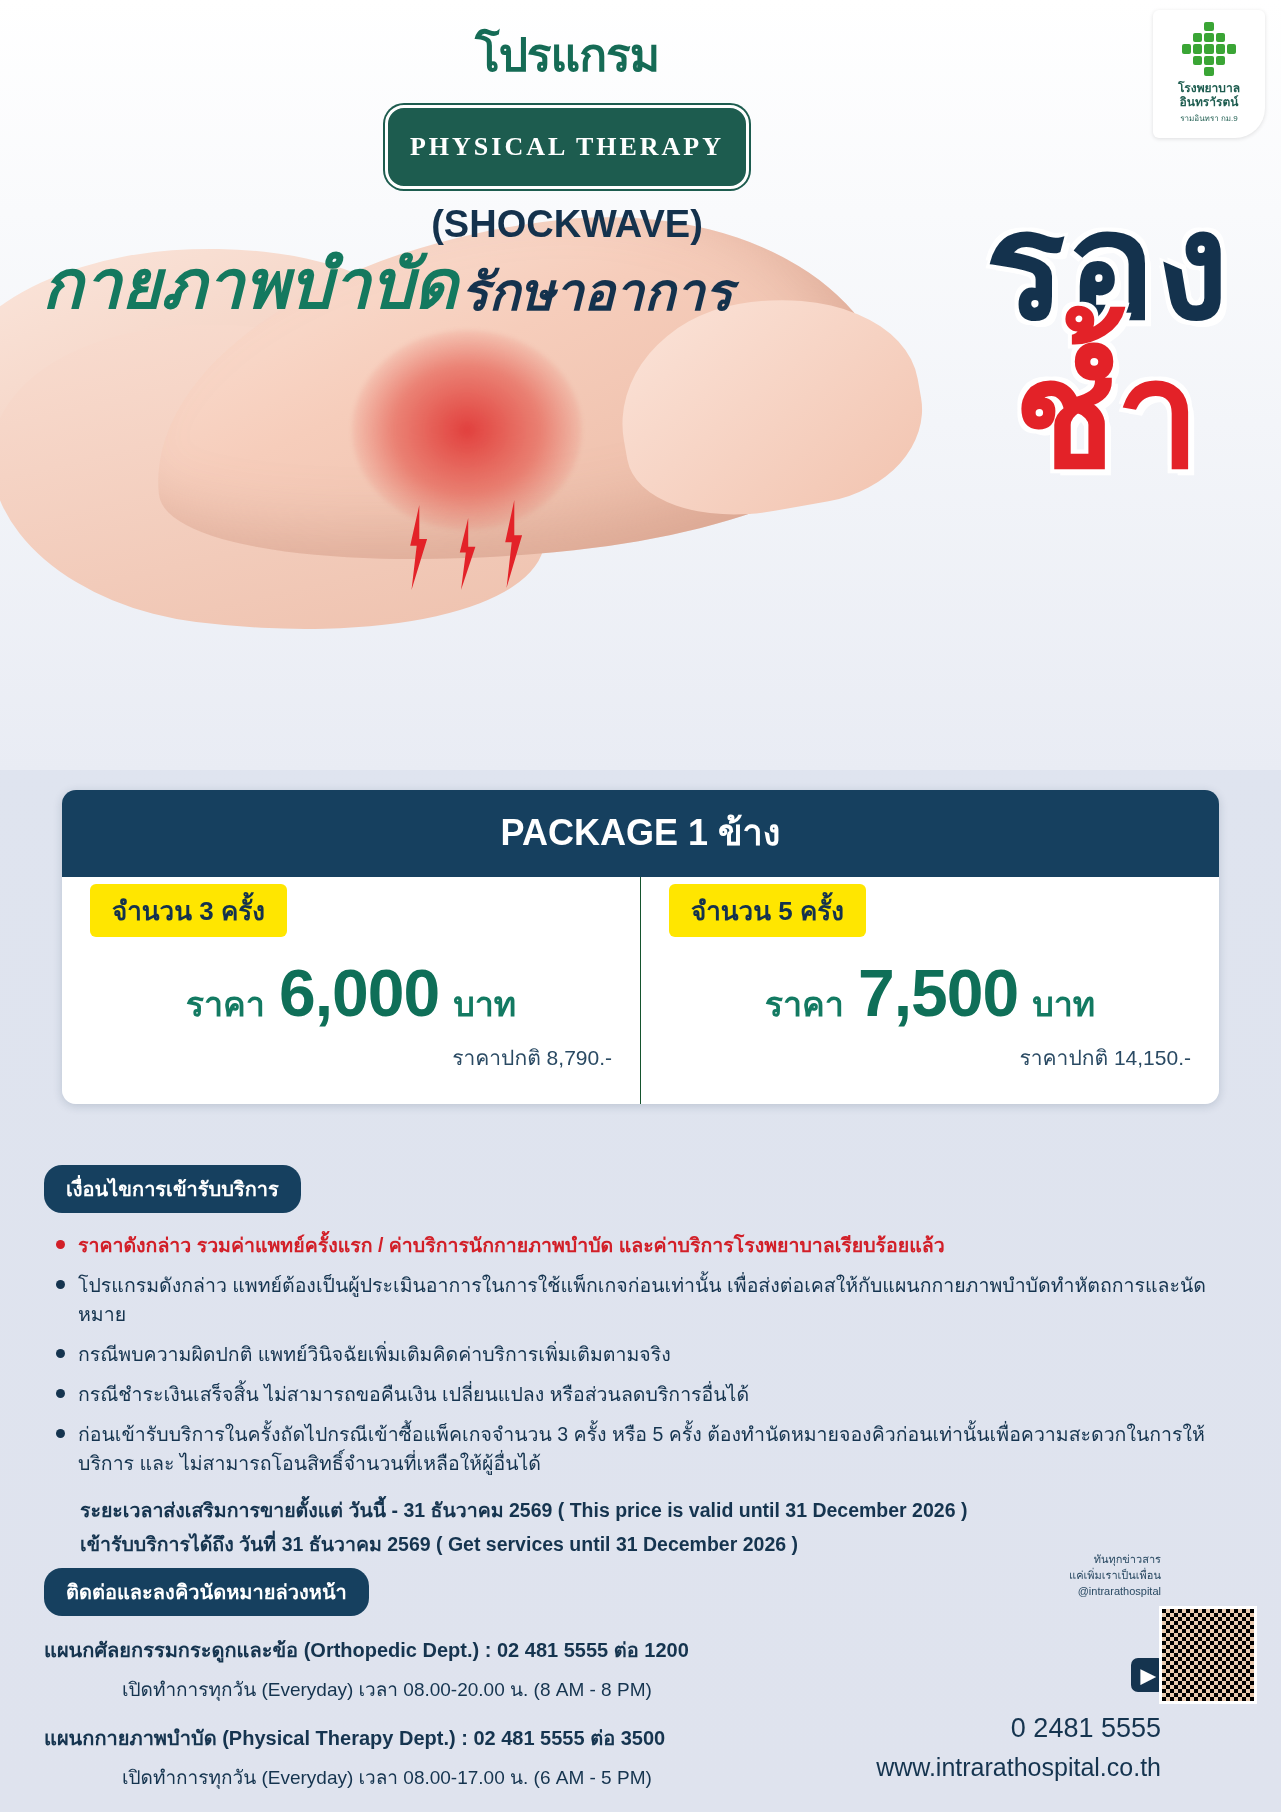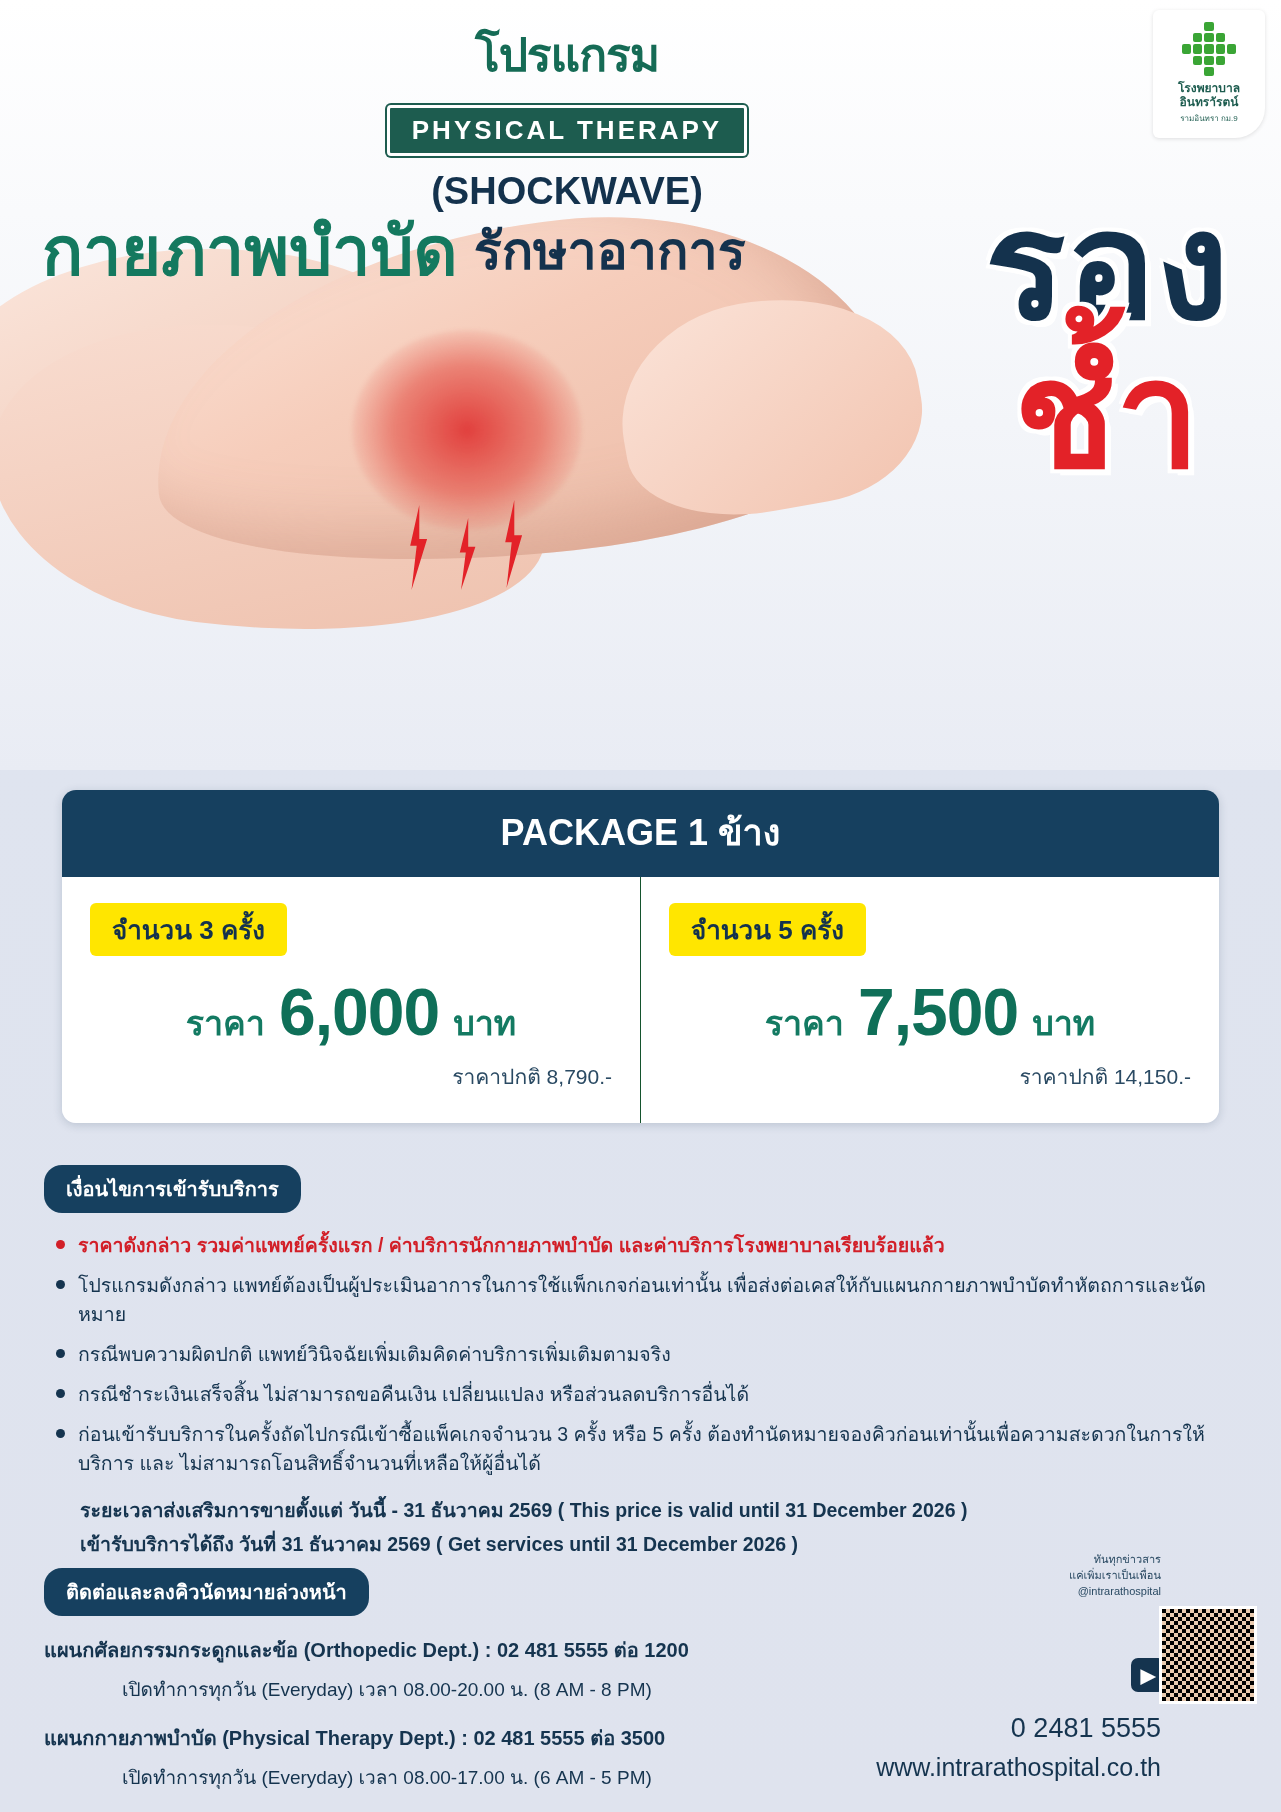--- a/index.html
+++ b/index.html
@@ -50,25 +50,26 @@
   .bolt.b1{left:405px;top:505px;width:26px;height:85px;clip-path:polygon(55% 0,20% 48%,45% 48%,25% 100%,85% 40%,55% 40%);}
   .bolt.b2{left:455px;top:518px;width:24px;height:72px;clip-path:polygon(55% 0,20% 48%,45% 48%,25% 100%,85% 40%,55% 40%);}
   .bolt.b3{left:500px;top:500px;width:26px;height:88px;clip-path:polygon(55% 0,20% 48%,45% 48%,25% 100%,85% 40%,55% 40%);}
 
   
   .headline{position:absolute;left:42px;top:18px;width:1050px;}
   .head-row1{display:flex;align-items:center;gap:14px;flex-direction:column;}
   .kw-thai{font-size:46px;font-weight:bold;color:#156b55;letter-spacing:-1px;}
   .pt-chip{
     background:#1d5c4f;color:#ffffff;font-size:26px;font-weight:bold;letter-spacing:3px;
-    padding:7px 22px;border-radius:4px;border:3px solid #ffffff;
+    padding:24px 22px;border-radius:19px;border:3px solid #ffffff;
     box-shadow:0 0 0 2px #1d5c4f;
+    font-family:Liberation Serif, serif;
   }
   .shock{font-size:38px;font-weight:bold;color:#14324d;}
-  .head-row2{display:flex;align-items:center;gap:16px;margin-top:4px;}
+  .head-row2{display:flex;align-items:flex-end;gap:3px;margin-top:4px;font-style:italic;}
   .big-thai{font-size:68px;font-weight:bold;color:#14795f;line-height:1;}
   .sub-thai{font-size:52px;font-weight:bold;color:#14324d;line-height:1;}
 
   
   .bigword{position:absolute;right:52px;top:195px;text-align:center;}
   .bigword .l1{
     font-size:150px;font-weight:bold;color:#14324d;line-height:.95;
     text-shadow:6px 6px 0 #ffffff, -4px -4px 0 #ffffff, 4px -4px 0 #ffffff, -4px 4px 0 #ffffff;
   }
   .bigword .l2{
@@ -86,21 +87,21 @@
   .logo-mark i{background:#3aa535;border-radius:2px;display:block;}
   .logo-mark i.off{background:transparent;}
   .logo-t1{font-size:12px;font-weight:bold;color:#1d5c4f;margin-top:6px;line-height:1.15;text-align:right;}
   .logo-t2{font-size:12px;font-weight:bold;color:#1d5c4f;line-height:1.15;}
   .logo-t3{font-size:8px;color:#1d5c4f;margin-top:2px;}
 
   
   .pkg{position:absolute;left:62px;top:790px;width:1157px;border-radius:14px;overflow:hidden;box-shadow:0 2px 10px rgba(20,50,77,.18);}
   .pkg-head{background:#16405f;color:#ffffff;text-align:center;padding:14px 0 16px;font-size:36px;font-weight:bold;}
   .pkg-body{display:flex;background:#ffffff;}
-  .pkg-col{flex:1;padding:26px 28px 30px;position:relative;box-sizing:border-box;}
+  .pkg-col{flex:1;padding:7px 28px 30px;position:relative;box-sizing:border-box;}
   .pkg-col + .pkg-col{border-left:1px solid #14532d;}
   .qty{display:inline-block;background:#ffe600;color:#14324d;font-size:26px;font-weight:bold;padding:6px 22px;border-radius:6px;}
   .price-row{display:flex;align-items:baseline;justify-content:center;gap:14px;margin-top:18px;}
   .price-label{font-size:34px;color:#137a62;font-weight:bold;}
   .price-num{font-size:66px;color:#0f6f58;font-weight:bold;letter-spacing:-1px;}
   .price-unit{font-size:34px;color:#137a62;font-weight:bold;}
   .orig{text-align:right;font-size:21px;color:#2a4a63;margin-top:10px;}
 
   
   .sec-chip{display:inline-block;background:#16405f;color:#ffffff;font-size:20px;font-weight:bold;padding:8px 22px;border-radius:18px;}

